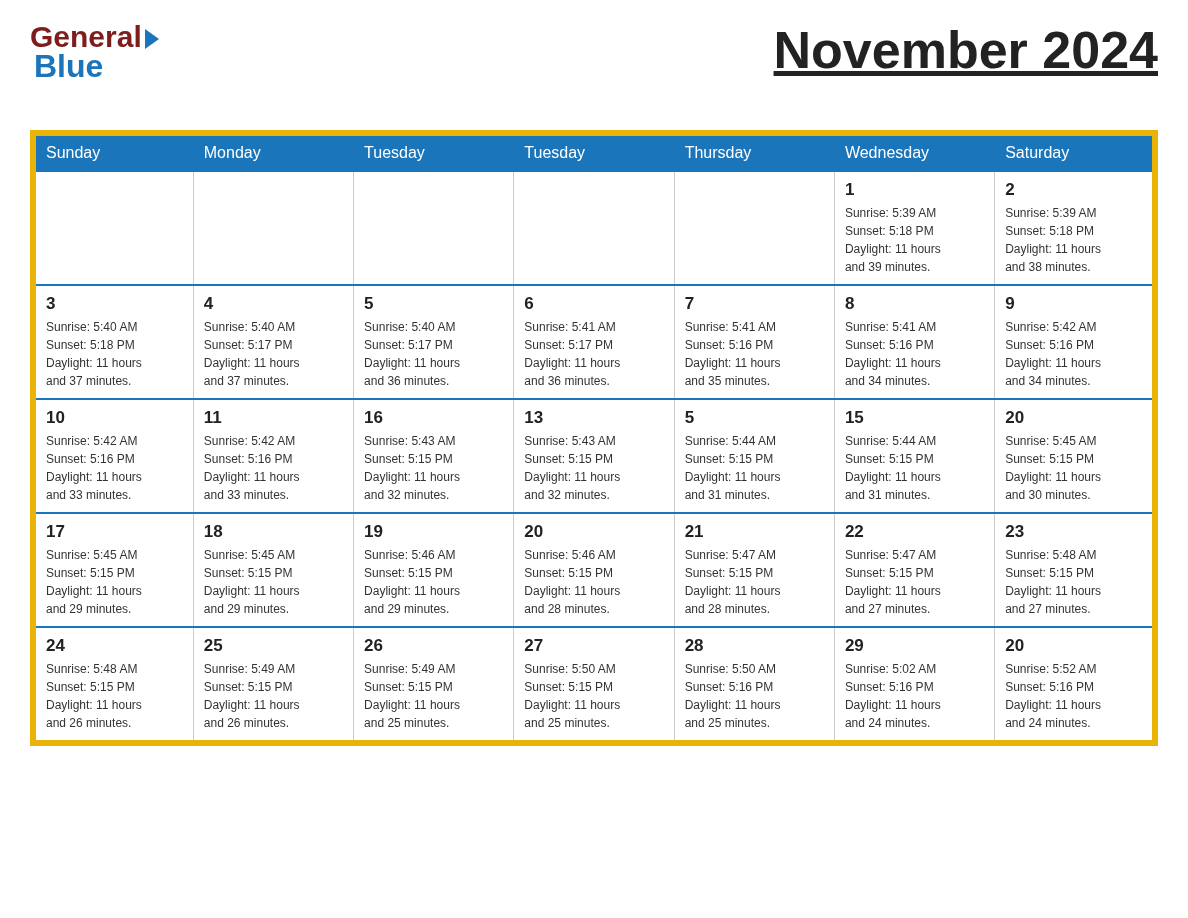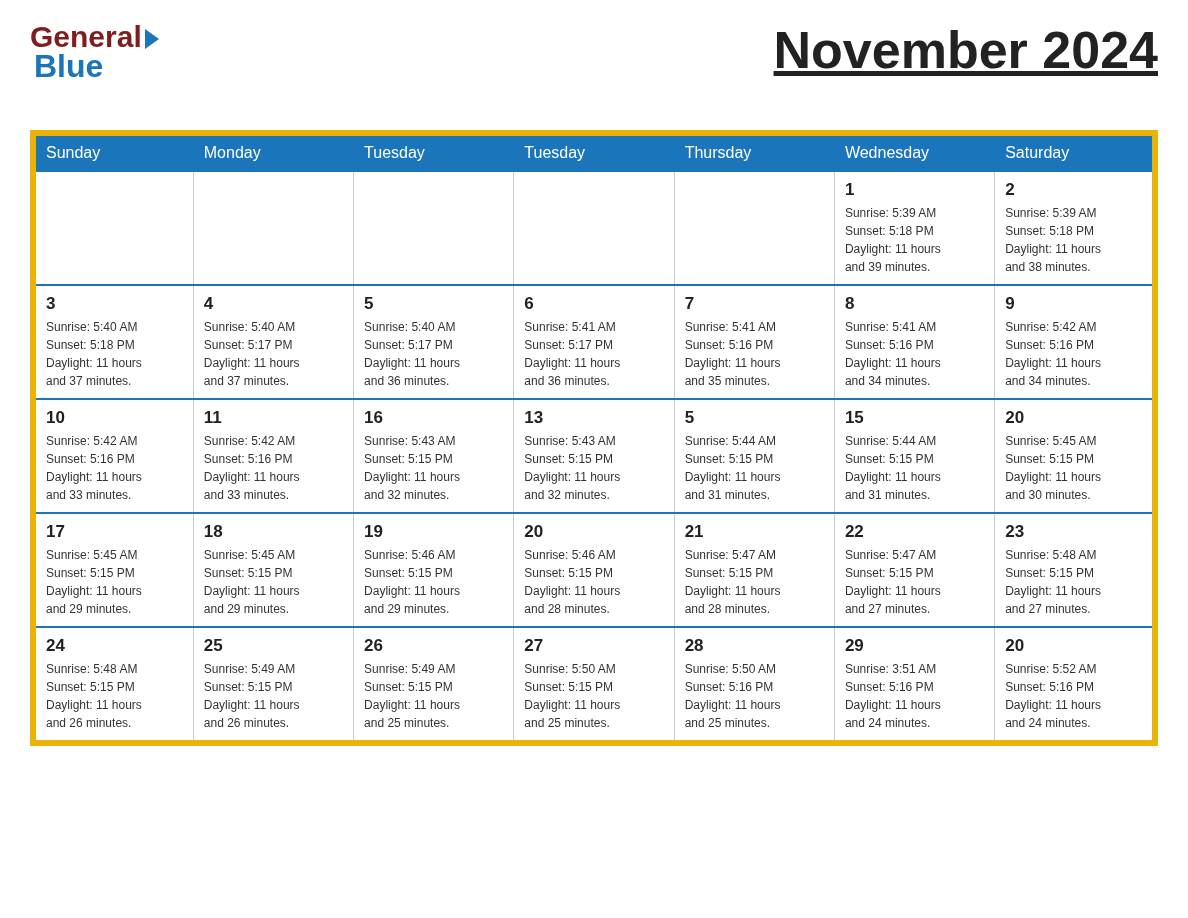--- a/index.html
+++ b/index.html
@@ -310,21 +310,21 @@
         </td>
         <td>
           <div class="day-number">28</div>
           <div class="day-info" style="white-space: pre-line;">Sunrise: 5:50 AM
 Sunset: 5:16 PM
 Daylight: 11 hours
 and 25 minutes.</div>
         </td>
         <td>
           <div class="day-number">29</div>
-          <div class="day-info" style="white-space: pre-line;">Sunrise: 3:51 AM
+          <div class="day-info" style="white-space: pre-line;">Sunrise: 5:02 AM
 Sunset: 5:16 PM
 Daylight: 11 hours
 and 24 minutes.</div>
         </td>
         <td>
           <div class="day-number">20</div>
           <div class="day-info" style="white-space: pre-line;">Sunrise: 5:52 AM
 Sunset: 5:16 PM
 Daylight: 11 hours
 and 24 minutes.</div>

